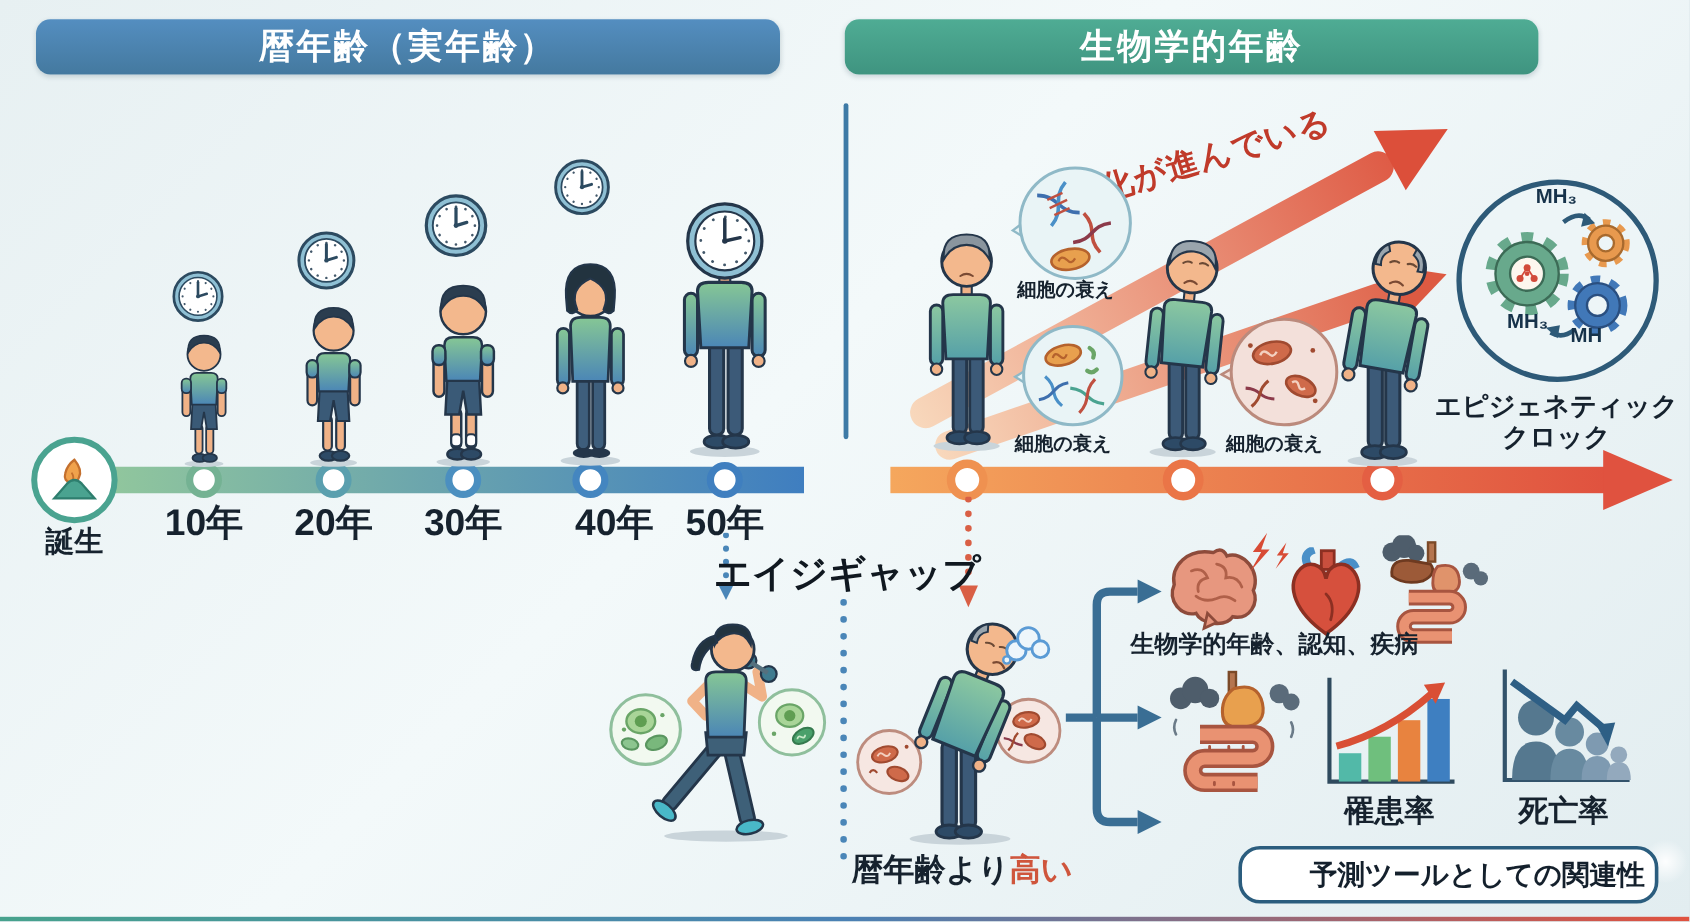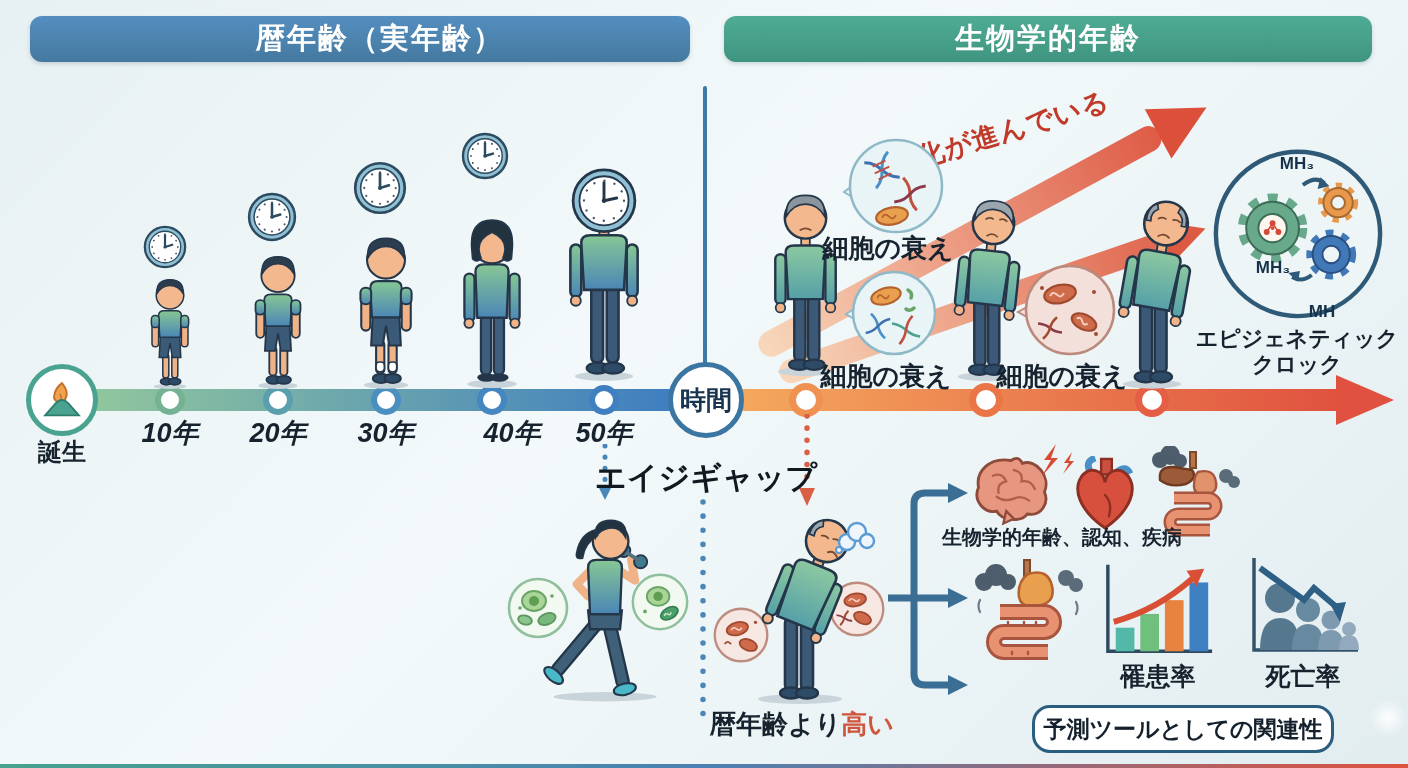--- a/index.html
+++ b/index.html
@@ -2,35 +2,35 @@
 <html><head>
 <meta charset="utf-8">
 <style>
   html,body{margin:0;padding:0;background:#dfe9ec;}
   .canvas{position:relative;width:1408px;height:768px;overflow:hidden;
     background:linear-gradient(135deg,#e7f0f2 0%,#f3f9fa 45%,#e2edf0 100%);
     font-family:"Liberation Sans","DejaVu Sans",sans-serif;color:#14202c;}
   .abs{position:absolute;}
   .hdr{position:absolute;top:16px;height:46px;border-radius:12px;display:flex;align-items:center;justify-content:center;
     color:#fff;font-size:29px;font-weight:700;letter-spacing:2px;box-shadow:0 2px 4px rgba(30,60,80,.18);}
-  .hdr-blue{left:30px;width:620px;background:linear-gradient(180deg,#548ec0,#44799f);padding-left:40px;}
-  .hdr-teal{left:724px;width:648px;background:linear-gradient(180deg,#4fac94,#3f9480);}
+  .hdr-blue{left:30px;width:620px;background:linear-gradient(180deg,#548ec0,#44799f);}
+  .hdr-teal{left:704px;width:578px;background:linear-gradient(180deg,#4fac94,#3f9480);}
   .lbl{position:absolute;font-weight:700;text-align:center;color:#16222e;line-height:1.15;}
-  .tick{font-size:27px;width:120px;font-style:italic;}
+  .tick{font-size:31px;width:120px;}
   .node{position:absolute;box-sizing:border-box;background:#fff;border-radius:50%;z-index:3;}
   .bar{position:absolute;z-index:2;}
   .circle-badge{position:absolute;box-sizing:border-box;background:#fff;border-radius:50%;display:flex;
     align-items:center;justify-content:center;z-index:5;}
-  .blabel{font-size:26px;width:160px;z-index:5;}
+  .blabel{font-size:16px;width:160px;z-index:5;}
   .fig{position:absolute;z-index:3;}
   .bubble{position:absolute;z-index:4;}
   .red-label{color:#c03a2a;transform:rotate(-17deg);font-size:27px;letter-spacing:1px;z-index:4;}
   .footer-box{position:absolute;left:1032px;top:705px;width:296px;height:42px;background:#fff;
     border:3px solid #2b5d7e;border-radius:18px;display:flex;align-items:center;justify-content:center;
-    font-weight:700;font-size:23px;z-index:6;}
+    font-weight:700;font-size:23px;z-index:6;padding-left:48px;}
   .hl-green{color:#55a07c;}
   .hl-red{color:#cf553c;}
   .strip{position:absolute;left:0;top:764px;width:1408px;height:4px;
     background:linear-gradient(90deg,#47a28d,#4a81b4,#e0523f);}
   .sparkle{position:absolute;left:1368px;top:698px;width:40px;height:40px;z-index:1;
     background:radial-gradient(circle,rgba(255,255,255,.95) 0%,rgba(255,255,255,0) 65%);}
 </style>
 </head>
 <body>
 
@@ -102,21 +102,20 @@
 
   <div class="circle-badge" style="left:26px;top:364px;width:72px;height:72px;border:5px solid #4aa390;">
     <svg width="46" height="46" viewBox="0 0 60 60">
       <path d="M30,8 q9,11 5,19 q-2,7 -9,6 q-8,-2 -6,-10 q2,-9 10,-15 Z" fill="#f0a24c" stroke="#c4702e" stroke-width="2.5"></path>
       <path d="M27,22 q3,5 1,8" fill="none" stroke="#c4702e" stroke-width="2"></path>
       <path d="M8,50 L22,34 Q30,26 38,34 L52,50 Z" fill="#4aa390" stroke="#2e7e6e" stroke-width="2.5"></path>
     </svg>
   </div>
   <div class="lbl" style="left:12px;top:438px;width:100px;font-size:24px;">誕生</div>
 
-  <div class="circle-badge" style="left:668px;top:362px;width:76px;height:76px;border:5px solid #3b76a2;font-weight:700;font-size:26px;color:#18344f;">時間</div>
 
   <div class="lbl tick" style="left:110px;top:418px;">10年</div>
   <div class="lbl tick" style="left:218px;top:418px;">20年</div>
   <div class="lbl tick" style="left:326px;top:418px;">30年</div>
   <div class="lbl tick" style="left:452px;top:418px;">40年</div>
   <div class="lbl tick" style="left:544px;top:418px;">50年</div>
 
   <svg class="fig" style="left:143px;top:225px;" width="44" height="44">
       <use href="#sym-clock"></use>
     </svg>
@@ -358,21 +357,21 @@
       <circle r="19" fill="#4178b8" stroke="#2a4f80" stroke-width="2"></circle>
       <circle r="9" fill="#edf5f7" stroke="#2a4f80" stroke-width="2"></circle>
     </g>
     <path d="M95,42 Q108,32 117,40" fill="none" stroke="#2e5a78" stroke-width="4"></path>
     <polygon points="113,34 122,43 110,46" fill="#2e5a78"></polygon>
     <path d="M104,134 Q94,142 84,136" fill="none" stroke="#2e5a78" stroke-width="4"></path>
     <polygon points="90,141 80,132 92,130" fill="#2e5a78"></polygon>
   </svg>
   <div class="lbl" style="left:1262px;top:154px;width:70px;font-size:17px;color:#16324a;z-index:5;">MH₃</div>
   <div class="lbl" style="left:1238px;top:258px;width:70px;font-size:17px;color:#16324a;z-index:5;">MH₃</div>
-  <div class="lbl" style="left:1292px;top:270px;width:60px;font-size:17px;color:#16324a;z-index:5;margin-top:32px;">MH</div>
+  <div class="lbl" style="left:1292px;top:270px;width:60px;font-size:17px;color:#16324a;z-index:5;">MH</div>
   <div class="lbl" style="left:1167px;top:326px;width:260px;font-size:22px;">エピジェネティック</div>
   <div class="lbl" style="left:1167px;top:352px;width:260px;font-size:22px;">クロック</div>
 
   <svg class="abs" style="left:596px;top:444px;z-index:4;" width="18" height="58" viewBox="0 0 18 58">
     <line x1="9" y1="2" x2="9" y2="38" stroke="#4a86b8" stroke-width="5" stroke-dasharray="0.1 11" stroke-linecap="round"></line>
     <polygon points="2,42 16,42 9,56" fill="#4a86b8"></polygon>
   </svg>
   <svg class="abs" style="left:797px;top:414px;z-index:4;" width="20" height="94" viewBox="0 0 20 94">
     <line x1="10" y1="2" x2="10" y2="70" stroke="#d95f45" stroke-width="5.5" stroke-dasharray="0.1 12" stroke-linecap="round"></line>
     <polygon points="2,74 18,74 10,92" fill="#d95f45"></polygon>

